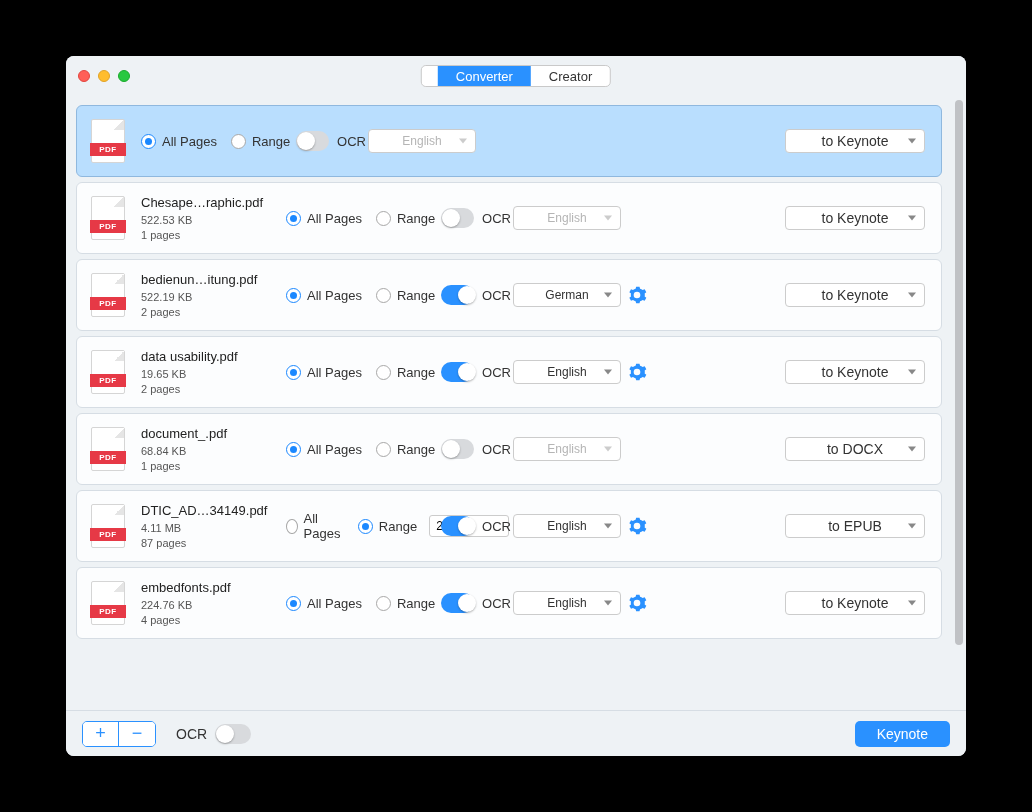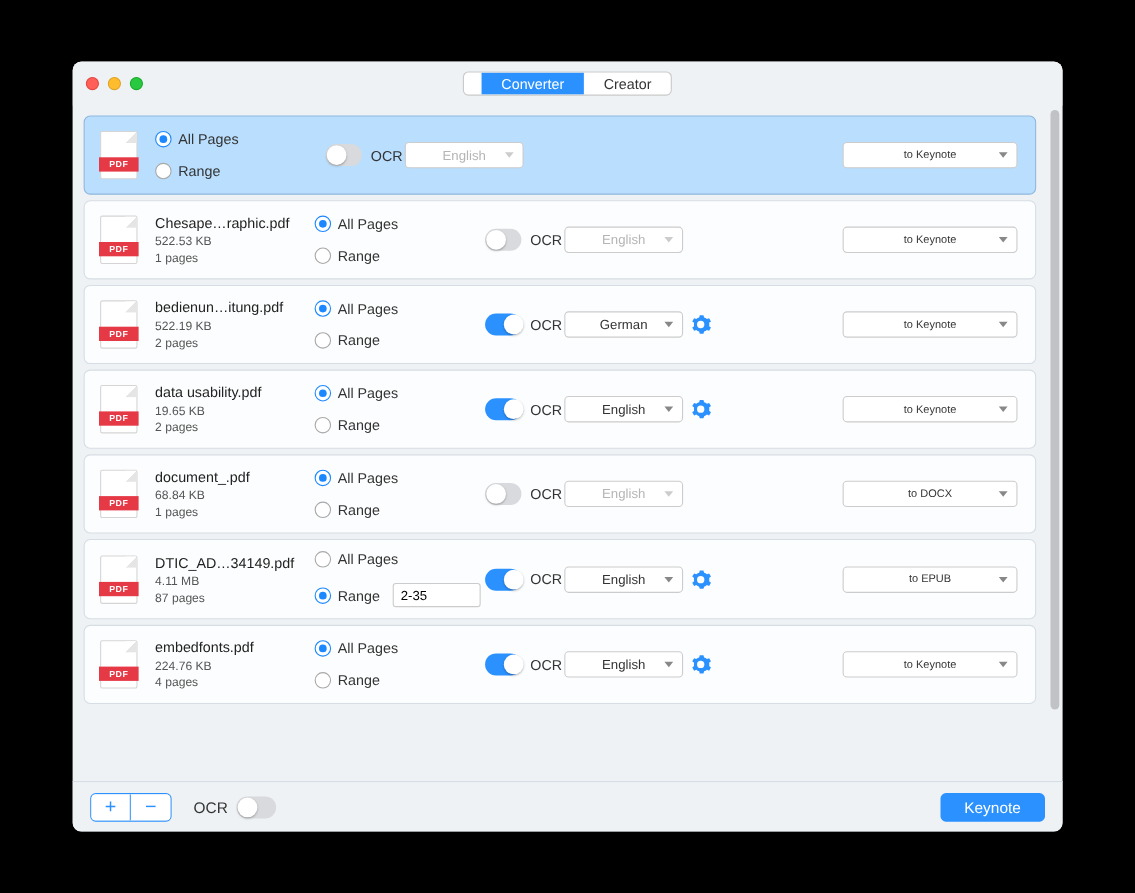--- a/index.html
+++ b/index.html
@@ -49,21 +49,21 @@
   }
   .file-icon .pdf-band {
     position: absolute; bottom: 6px; left: -2px; right: -2px; background: #e63946;
     color: #fff; font-size: 8px; font-weight: bold; text-align: center; padding: 2px 0;
     letter-spacing: 0.5px;
   }
   .file-info { width: 145px; flex-shrink:0; }
   .file-name { font-size: 13px; color: #222; margin-bottom: 4px; white-space: nowrap; overflow:hidden; text-overflow: ellipsis;}
   .file-size { font-size: 11px; color: #555; margin-bottom: 3px; }
   .file-pages { font-size: 11px; color: #555; }
-  .radios { width: 155px; display: flex; flex-direction: column; gap: 14px; font-size: 13px; color: #333; flex-shrink:0;}
+  .radios { width: 155px; display: flex; flex-direction: row; gap: 14px; font-size: 13px; color: #333; flex-shrink:0;}
   .radio-row { display: flex; align-items: center; gap: 6px; }
   .radio {
     width: 15px; height: 15px; border-radius: 50%; border: 1px solid #a8a8a8;
     background: #fff; display:flex; align-items:center; justify-content:center; cursor:pointer;
   }
   .radio.checked { border-color: #1b88ff; }
   .radio.checked::after { content:""; width:7px; height:7px; border-radius:50%; background:#1b88ff; }
   .range-input {
     width: 80px; height: 22px; border: 1px solid #ccc; border-radius: 3px;
     padding: 2px 6px; font-size: 12px; background:#fff; margin-left:6px;
@@ -91,22 +91,22 @@
   .lang-select::after {
     content:""; position:absolute; right:8px; top:50%; transform:translateY(-50%);
     border-left:4px solid transparent; border-right:4px solid transparent;
     border-top:5px solid #888;
   }
   .lang-select.disabled::after{ border-top-color:#ccc;}
   .gear-icon { width:20px; height:20px; color:#2a91ff; margin-left:6px; flex-shrink:0; cursor:pointer;}
   .gear-placeholder{ width:26px; flex-shrink:0;}
   .spacer-mid { flex: 0 0 54px; }
   .out-select {
-    width: 159px; height: 24px; border:1px solid #ccc; border-radius:4px;
-    background:#fff; font-size:10px; color:#333; padding:3px 6px; display:flex;
+    width: 140px; height: 24px; border:1px solid #ccc; border-radius:4px;
+    background:#fff; font-size:14px; color:#333; padding:3px 6px; display:flex;
     align-items:center; justify-content:center; position:relative; cursor:pointer;
     margin-left:auto; flex-shrink:0;
   }
   .out-select::after {
     content:""; position:absolute; right:8px; top:50%; transform:translateY(-50%);
     border-left:4px solid transparent; border-right:4px solid transparent;
     border-top:5px solid #888;
   }
   .footer {
     height: 46px; border-top: 1px solid #d6dde4; background:#eef2f5;

